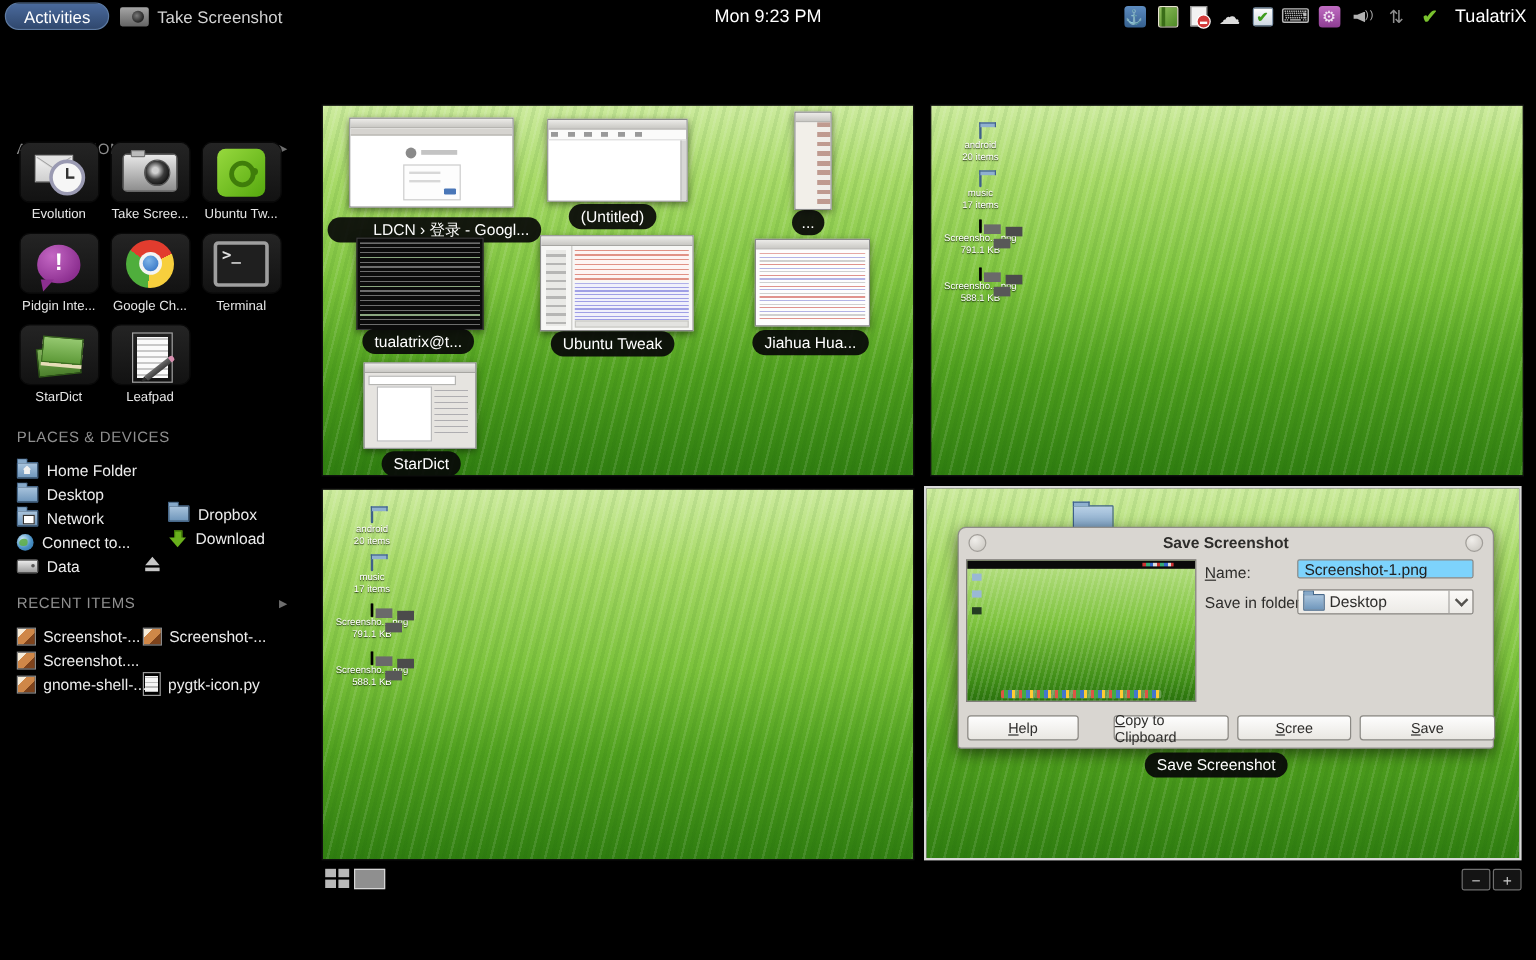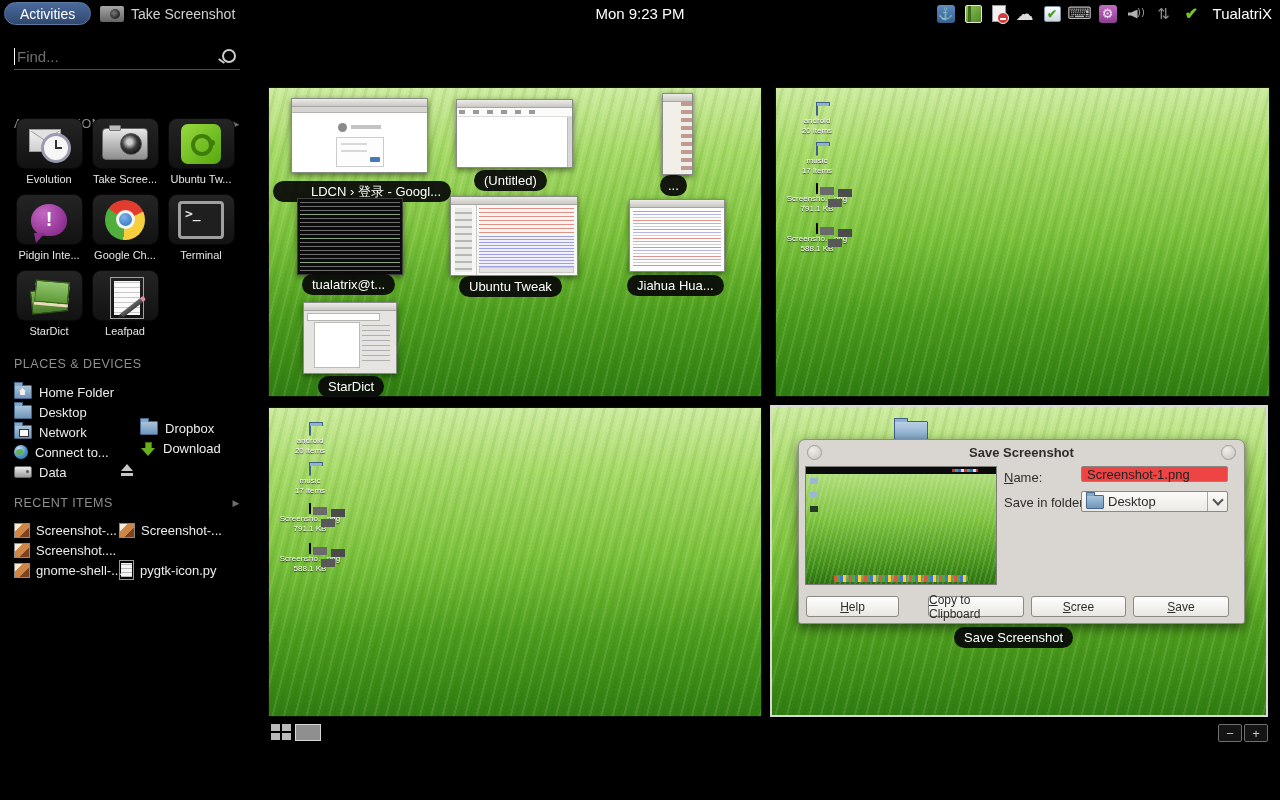--- a/index.html
+++ b/index.html
@@ -209,21 +209,21 @@
   .pv-icons{position:absolute;left:4px;top:11px;width:8px;height:40px;
       background:linear-gradient(#9ab8d4,#9ab8d4) 0 0/8px 6px no-repeat,
                  linear-gradient(#9ab8d4,#9ab8d4) 0 14px/8px 6px no-repeat,
                  linear-gradient(#243b22,#243b22) 0 28px/8px 6px no-repeat;}
   .pv-dock{position:absolute;left:28px;right:28px;bottom:2px;height:7px;background:rgba(240,240,240,.30);
       border-radius:2px;
       background-image:repeating-linear-gradient(90deg,#d54 0 3px,#4a4 3px 6px,#47c 6px 9px,#fc3 9px 12px,rgba(0,0,0,0) 12px 15px);}
   .dlg-label{position:absolute;font-size:13px;color:#2e2d2b;}
   .mnemonic{display:block;}
   .mnemonic::first-letter{text-decoration:underline;}
-  .dlg-input{position:absolute;left:282px;top:26px;width:147px;height:16px;background:#ef4444;
+  .dlg-input{position:absolute;left:282px;top:26px;width:147px;height:16px;background:#7dd3fc;
       border:1px solid #8a8884;border-radius:2px;font-size:13px;color:#222;display:flex;align-items:center;
       padding:0 5px;box-sizing:border-box;}
   .dlg-combo{position:absolute;left:282px;top:51px;width:147px;height:21px;background:linear-gradient(#fbfaf8,#eceae6);
       border:1px solid #8a8884;border-radius:2px;display:flex;align-items:center;font-size:13px;color:#2e2d2b;
       padding-left:4px;box-sizing:border-box;}
   .combo-arrow{position:absolute;right:0;top:0;bottom:0;width:19px;border-left:1px solid #a8a6a2;
       display:flex;align-items:center;justify-content:center;}
   .chev{width:6px;height:6px;border-right:2px solid #55534f;border-bottom:2px solid #55534f;transform:rotate(45deg);margin-top:-3px;}
   .dlg-btn{position:absolute;top:156px;height:21px;background:linear-gradient(#fefefe,#e9e7e2);
       border:1px solid #8b8984;border-radius:3px;font-size:12px;color:#2e2d2b;
@@ -261,25 +261,20 @@
       <span class="ti ti-gear">⚙</span>
       <span class="ti ti-vol"></span>
       <span class="ti ti-net">⇅</span>
       <span class="ti ti-check">✔</span>
       <span class="tb-user">TualatriX</span>
     </div>
   </div>
 
   <div class="sidebar">
 
-    <div class="search">
-      <span class="caret"></span>
-      <span class="search-ph">Find...</span>
-      <span class="mag"></span>
-    </div>
 
     <div class="sec-h" style="top:90px;">
       <span>APPLICATIONS</span>
       <span class="sec-arrow">▶</span>
     </div>
 
     <div class="apps-grid">
       <div class="app-cell">
         <span class="tile">
             <span class="ic-evo">
@@ -556,21 +551,21 @@
 
         <div class="dlg-btn" style="left:7px;width:93px;">
           <span class="mnemonic">Help</span>
         </div>
         <div class="dlg-btn" style="left:129px;width:96px;">
           <span class="mnemonic">Copy to Clipboard</span>
         </div>
         <div class="dlg-btn" style="left:232px;width:95px;">
           <span class="mnemonic">Scree</span>
         </div>
-        <div class="dlg-btn" style="left:334px;width:96px;">
+        <div class="dlg-btn" style="left:334px;width:113px;">
           <span class="mnemonic">Save</span>
         </div>
       </div>
 
       <div class="ws-pill" style="left:182px;top:220px;">Save Screenshot</div>
     </div>
   </div>
 
   <div class="view-btns">
     <span class="vb-grid">

